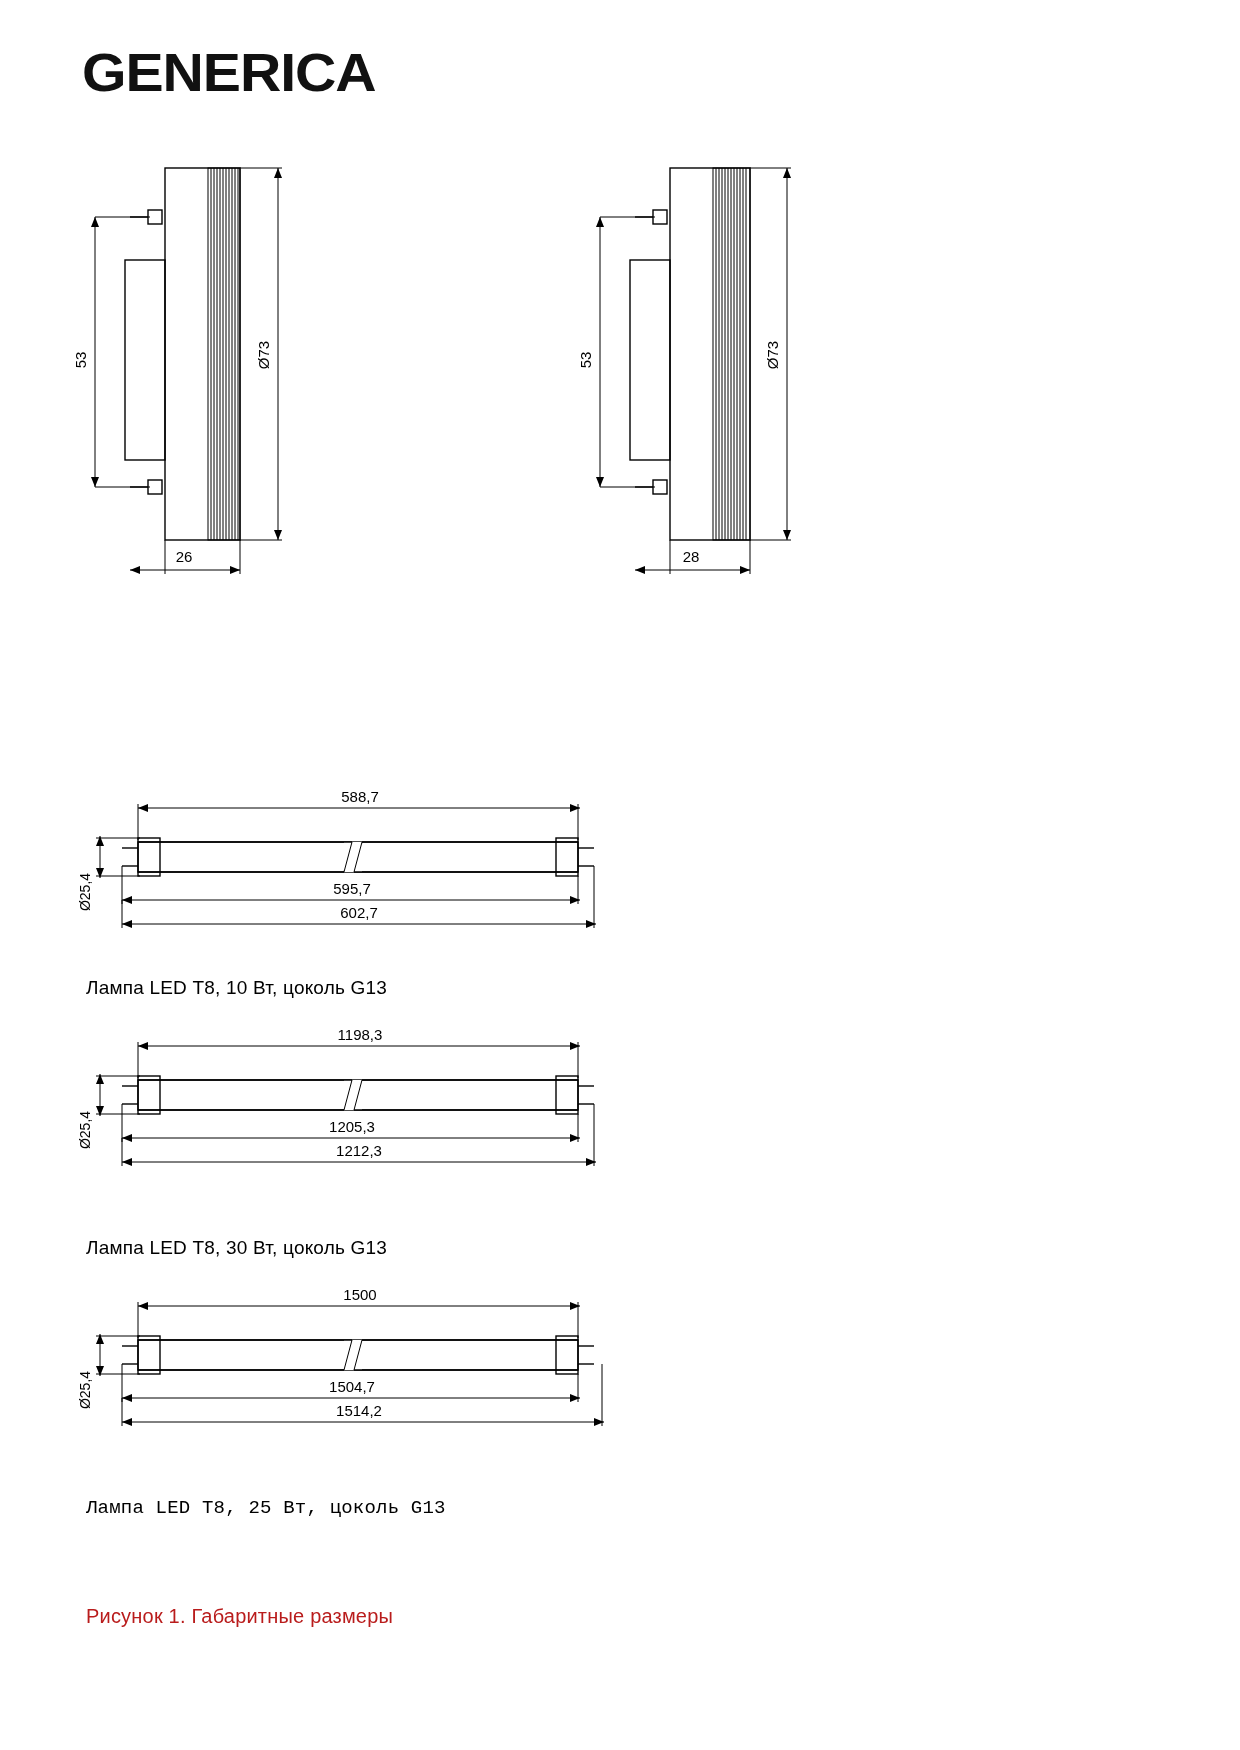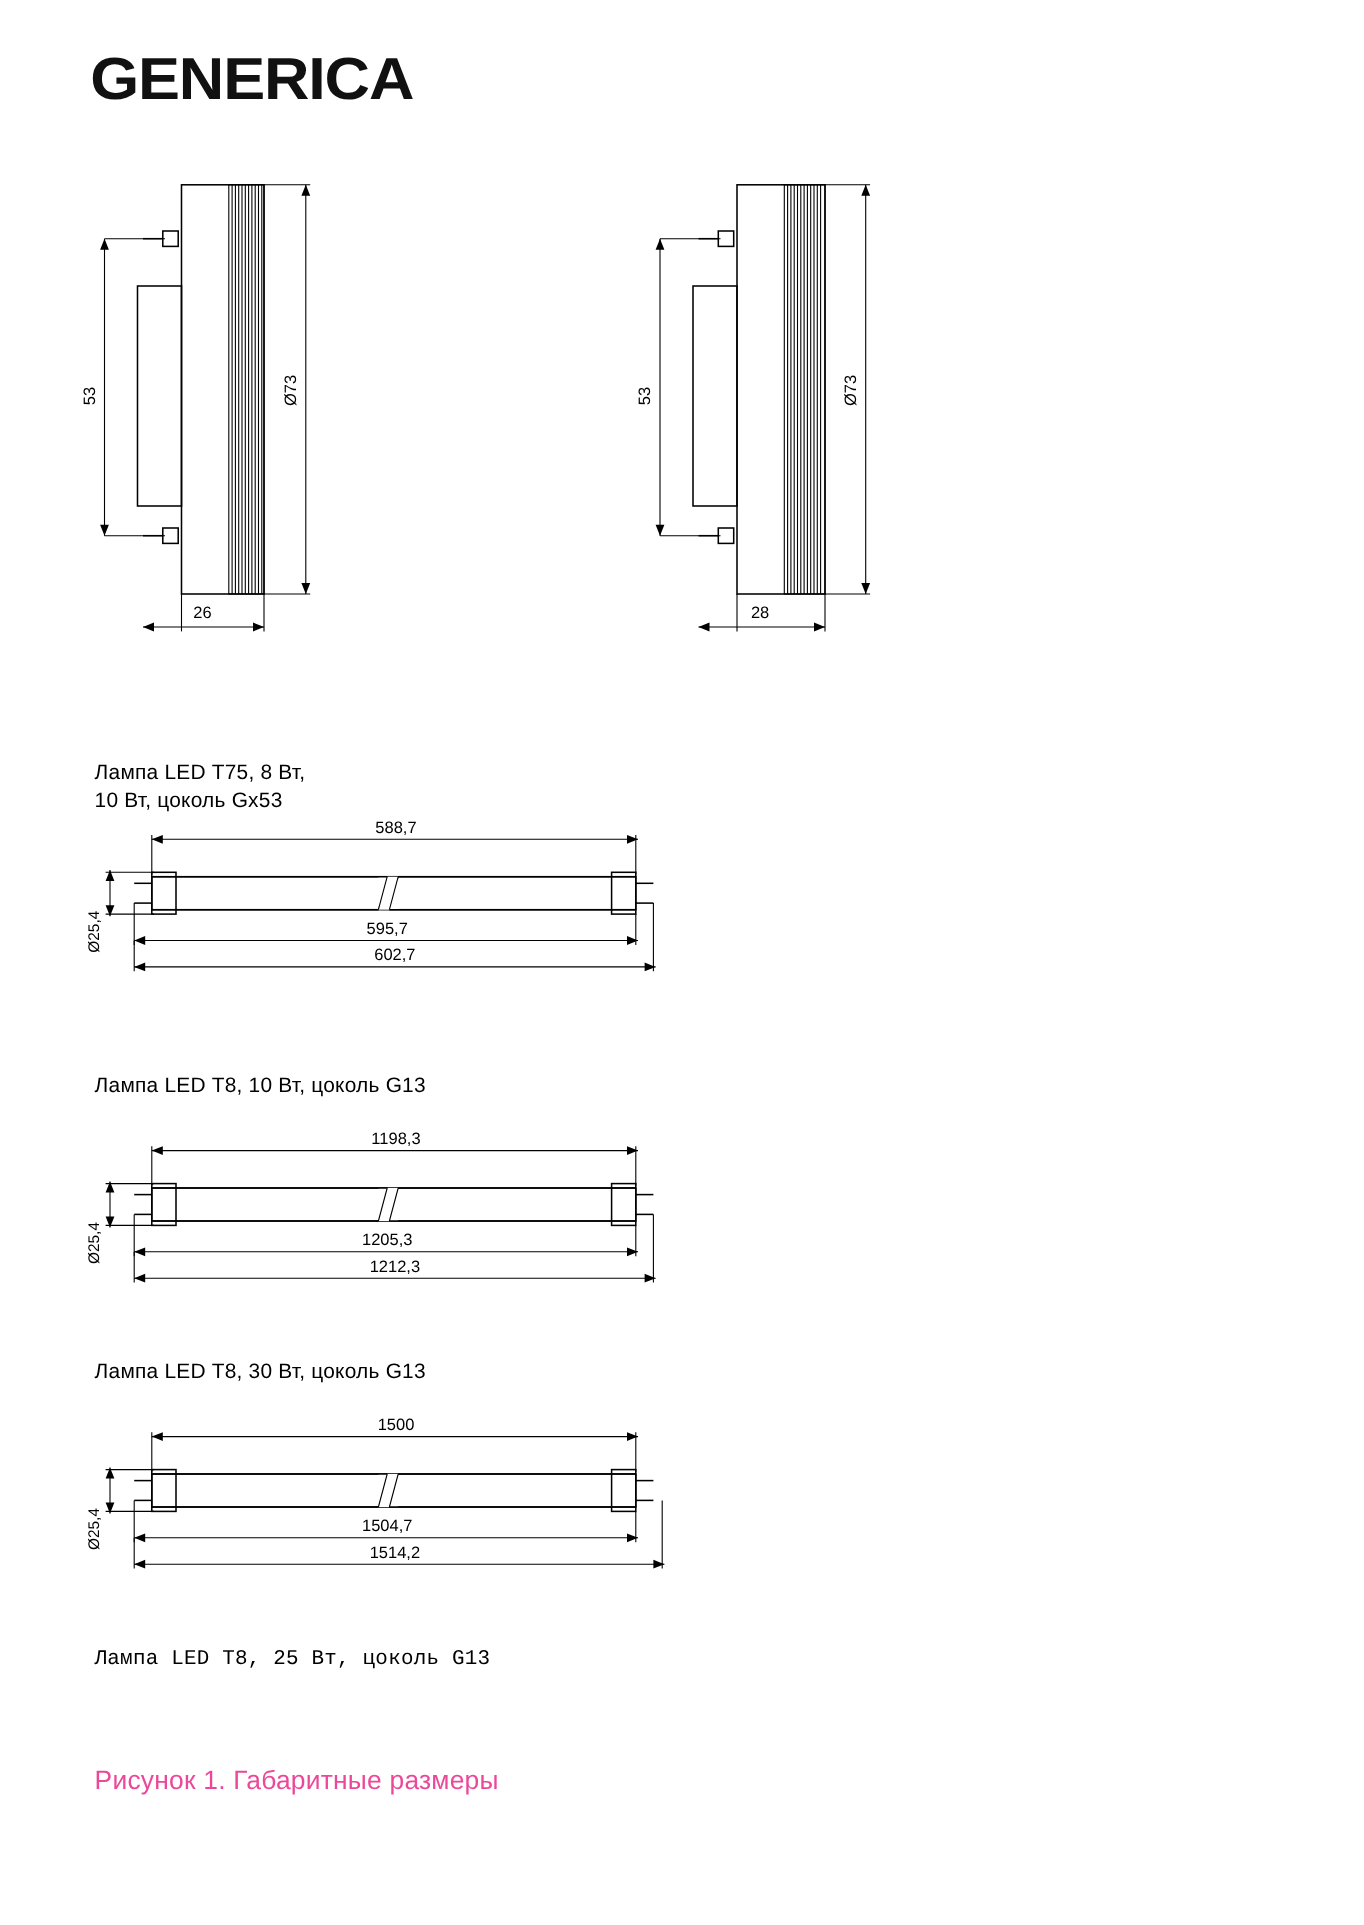--- a/index.html
+++ b/index.html
@@ -50,22 +50,22 @@
   .caption {
     position: absolute;
     font-size: 19px;
     line-height: 26px;
     color: #000000;
     white-space: pre-line;
     letter-spacing: 0.2px;
   }
   .figure-caption {
     position: absolute;
-    font-size: 24px;
-    color: #ec4899;
+    font-size: 20px;
+    color: #b91c1c;
     letter-spacing: 0.2px;
   }
 
   
   text {
     font-family: "Liberation Sans", sans-serif;
     font-size: 14px;
     fill: #000000;
   }
   .dimtext { font-size: 15px; }
@@ -123,22 +123,20 @@
 
       <line x1="70" y1="420" x2="180" y2="420" class="ln-thin"></line>
       <path d="M70 420 l10 -4 l0 8 z" fill="#000"></path>
       <path d="M180 420 l-10 -4 l0 8 z" fill="#000"></path>
       <line x1="105" y1="390" x2="105" y2="424" class="ln-thin"></line>
       <line x1="180" y1="390" x2="180" y2="424" class="ln-thin"></line>
       <text class="dimtext" x="124" y="412" text-anchor="middle">26</text>
     </svg>
   </div>
 
-  <div class="caption" style="left:86px; top:690px;">Лампа LED Т75, 8 Вт,
-10 Вт, цоколь Gx53</div>
 
   <div class="draw" style="left:565px; top:150px;">
     <svg width="360" height="450" viewBox="0 0 360 450">
       <rect x="105" y="18" width="80" height="372" class="ln-med"></rect>
       <rect x="148" y="18" width="37" height="372" class="ln-thin"></rect>
       <g class="hatch">
         <line x1="151" y1="18" x2="151" y2="390"></line>
         <line x1="154" y1="18" x2="154" y2="390"></line>
         <line x1="157" y1="18" x2="157" y2="390"></line>
         <line x1="160" y1="18" x2="160" y2="390"></line>
@@ -173,21 +171,21 @@
       <line x1="70" y1="420" x2="185" y2="420" class="ln-thin"></line>
       <path d="M70 420 l10 -4 l0 8 z" fill="#000"></path>
       <path d="M185 420 l-10 -4 l0 8 z" fill="#000"></path>
       <line x1="105" y1="390" x2="105" y2="424" class="ln-thin"></line>
       <line x1="185" y1="390" x2="185" y2="424" class="ln-thin"></line>
       <text class="dimtext" x="126" y="412" text-anchor="middle">28</text>
     </svg>
   </div>
 
 
-  <div class="draw" style="left:60px; top:747px;text-decoration:underline;">
+  <div class="draw" style="left:60px; top:792px;text-decoration:underline;">
     <svg width="620" height="160" viewBox="0 0 620 160">
 
       <rect x="78" y="50" width="440" height="30" class="ln-med"></rect>
 
       <rect x="78" y="46" width="22" height="38" class="ln-med"></rect>
       <rect x="496" y="46" width="22" height="38" class="ln-med"></rect>
 
       <line x1="62" y1="56" x2="78" y2="56" class="ln-med"></line>
       <line x1="62" y1="74" x2="78" y2="74" class="ln-med"></line>
       <line x1="518" y1="56" x2="534" y2="56" class="ln-med"></line>

